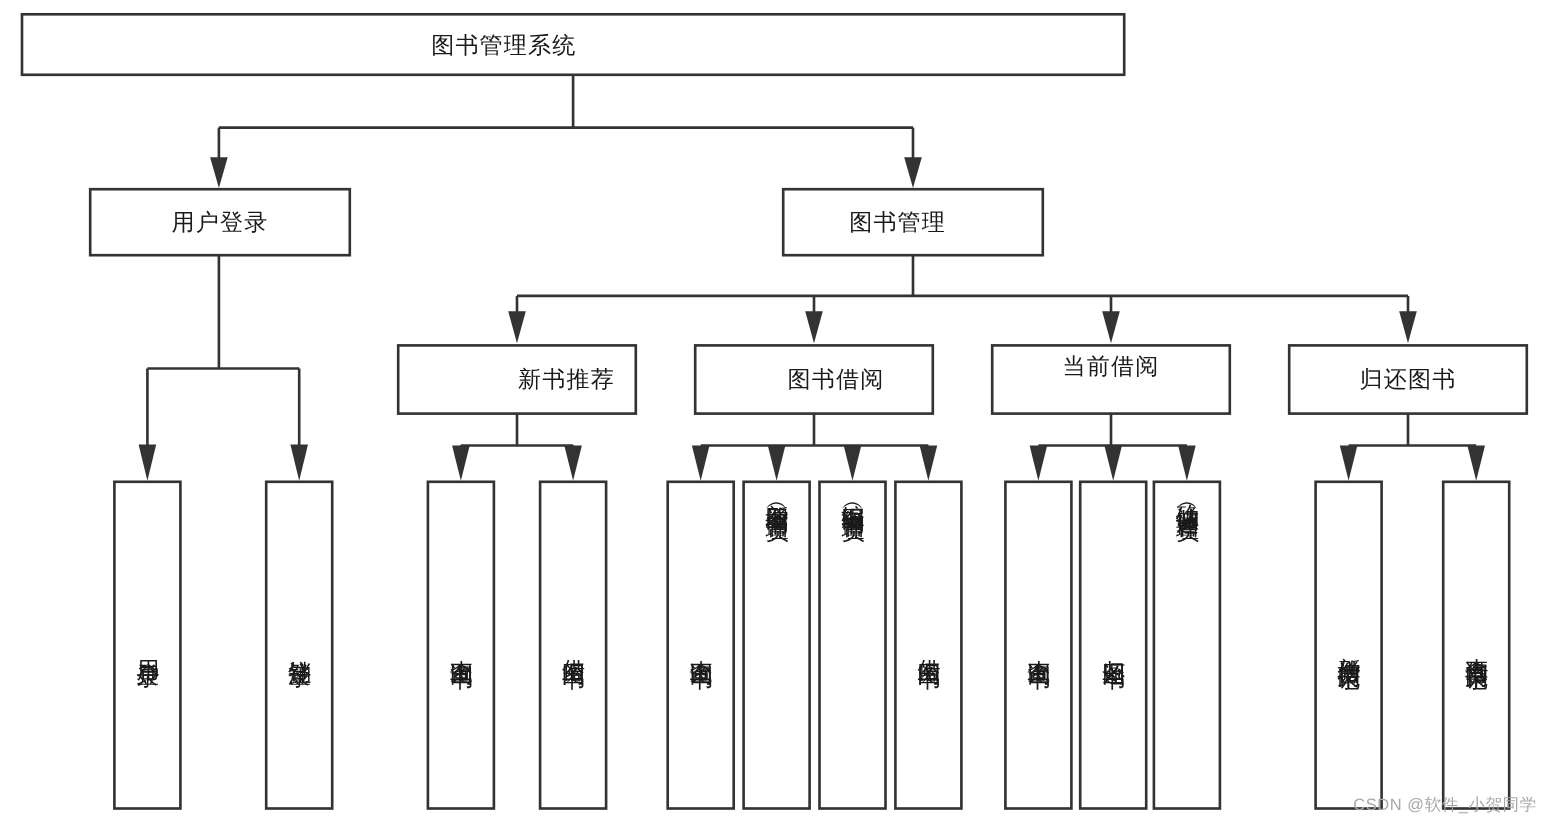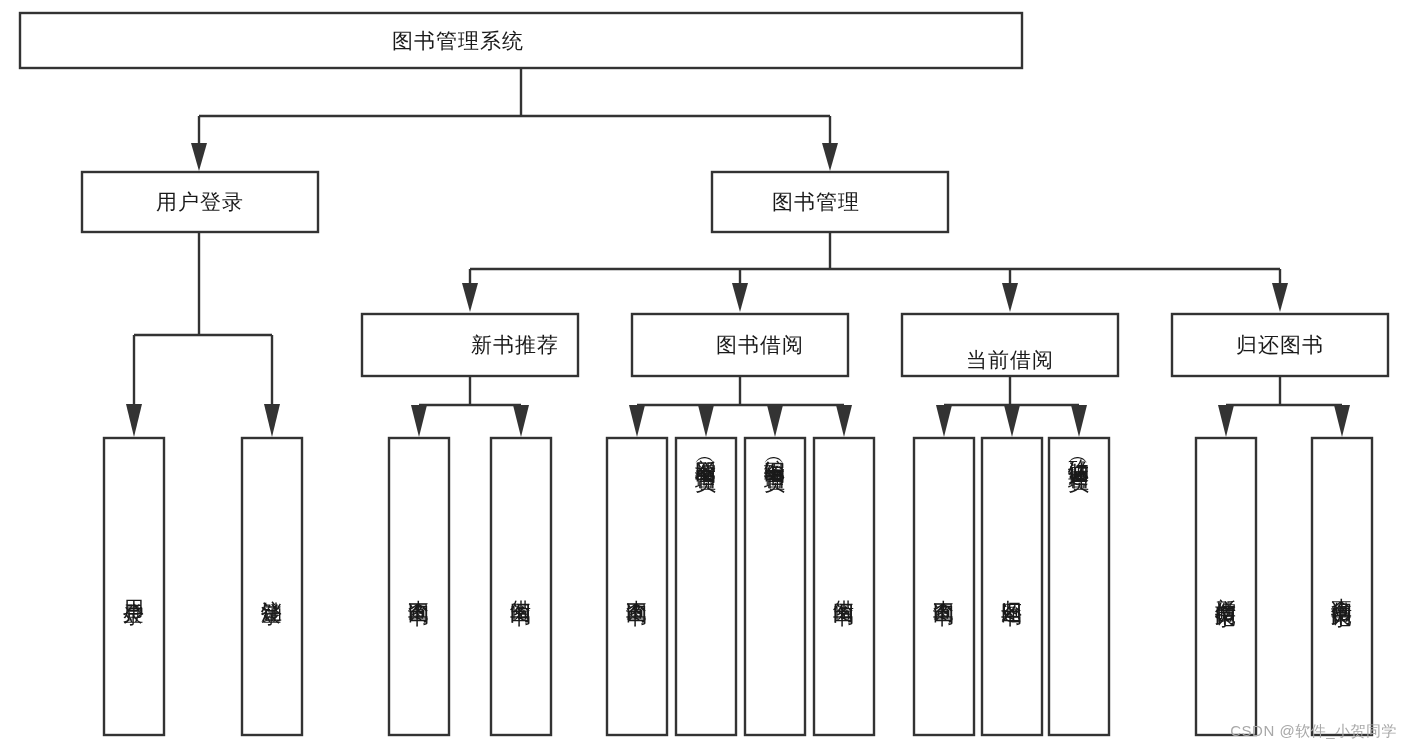--- a/index.html
+++ b/index.html
@@ -200,21 +200,21 @@
   <div class="hlabel-wrap" style="left:712px; top:172px; width:208px; height:60px;border-radius:27px;">
     <span class="hlabel-text">图书管理</span>
   </div>
 
   <div class="hlabel-wrap" style="left:362px; top:314px; width:216px; height:62px;padding-left:45px;">
     <span class="hlabel-text">新书推荐</span>
   </div>
   <div class="hlabel-wrap" style="left:632px; top:314px; width:256px; height:62px;text-align:right;">
     <span class="hlabel-text">图书借阅</span>
   </div>
-  <div class="hlabel-wrap" style="left:902px; top:329px; width:216px; height:62px;">
+  <div class="hlabel-wrap" style="left:902px; top:302px; width:216px; height:62px;">
     <span class="hlabel-text">当前借阅</span>
   </div>
   <div class="hlabel-wrap" style="left:1172px; top:314px; width:216px; height:62px;">
     <span class="hlabel-text">归还图书</span>
   </div>
 
   <div class="vlabel-wrap" style="left:104px; top:438px; width:60px; height:297px; align-items:center;">
     <span class="vlabel-text">用户登录</span>
   </div>
   <div class="vlabel-wrap" style="left:242px; top:438px; width:60px; height:297px; align-items:center;">

